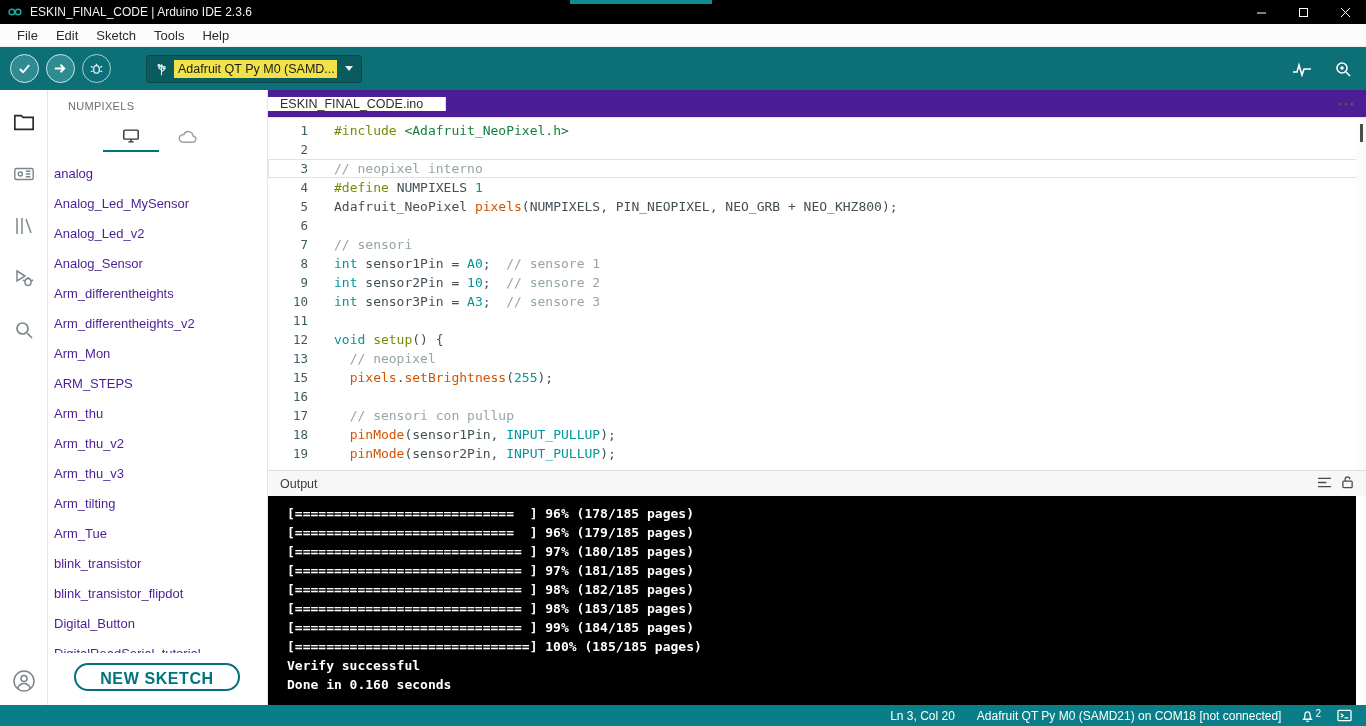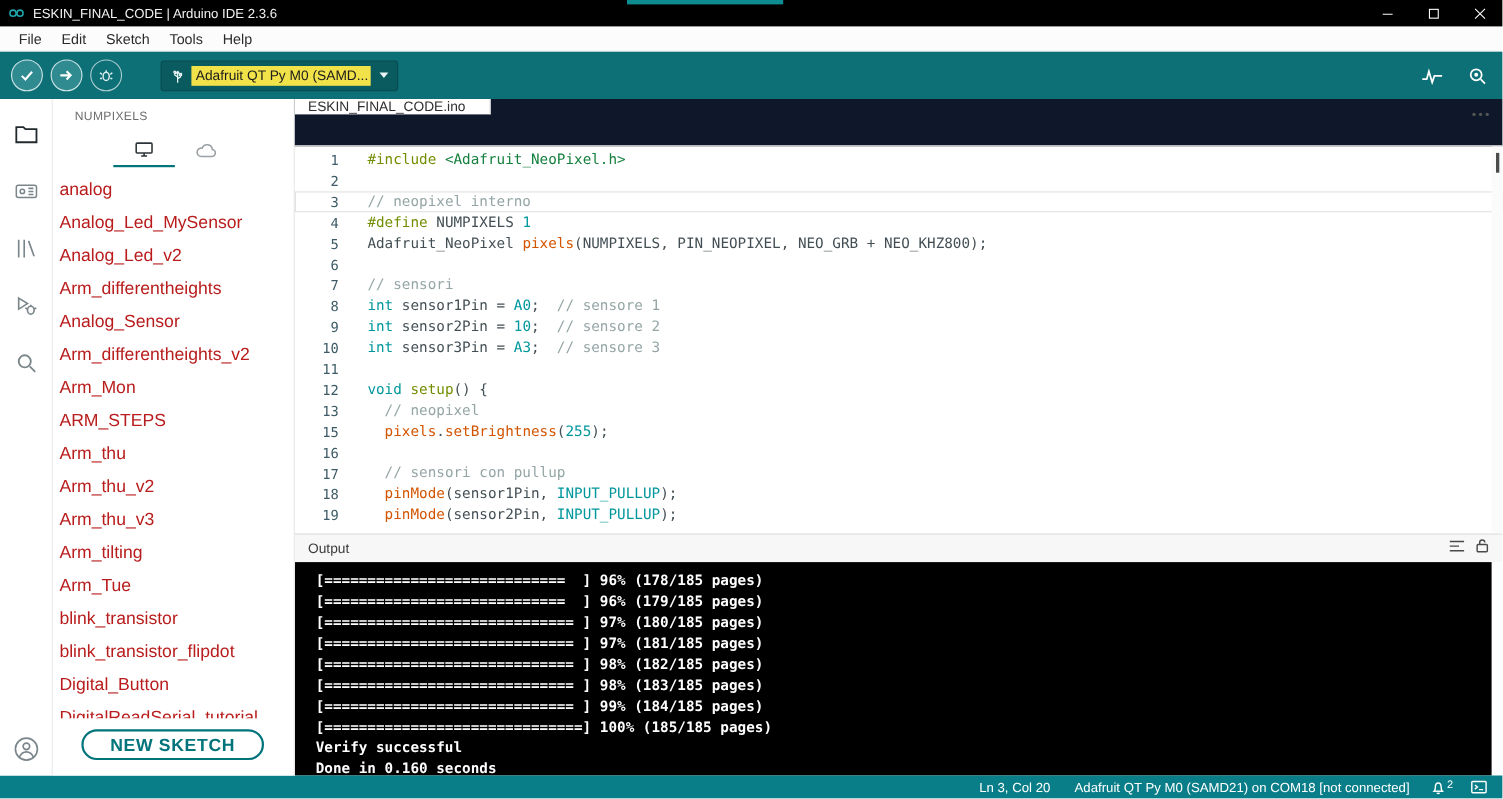--- a/index.html
+++ b/index.html
@@ -46,31 +46,31 @@
   .act-account{position:absolute;bottom:12px;left:0;width:48px;display:flex;justify-content:center;color:#7b868a}
 
   
   .sketchbook{width:220px;background:#fff;border-right:1px solid #e6e6e6;position:relative;
     overflow:hidden;flex:0 0 auto}
   .sb-title{font-size:11px;color:#6e6e6e;padding:10px 0 0 20px;letter-spacing:.3px}
   .sb-tabs{display:flex;margin:10px 0 0 55px;width:112px}
   .sb-tab{width:56px;height:30px;display:flex;align-items:center;justify-content:center;color:#9aa0a3}
   .sb-tab.active{color:#2e3538;border-bottom:2px solid #00747b}
   .sk-list{margin-top:6px}
-  .sk-item{height:30px;display:flex;align-items:center;padding-left:6px;font-size:16px;color:#b91c1c;
+  .sk-item{height:30px;display:flex;align-items:center;padding-left:6px;font-size:13px;color:#4c1d95;
     white-space:nowrap;overflow:hidden}
   .sb-bottom{position:absolute;left:0;right:1px;bottom:0;height:52px;background:#fff;
     display:flex;justify-content:center;padding-top:10px}
   .new-sketch{border:2px solid #01737a;color:#01737a;background:#fff;border-radius:16px;
     font-size:16px;font-weight:bold;letter-spacing:.6px;padding:5px 24px;height:28px;
     font-family:"Liberation Sans",sans-serif}
 
   
   .editorcol{flex:1;display:flex;flex-direction:column;min-width:0;background:#fff}
-  .tabbar{height:43px;background:#0f172a;display:flex;align-items:flex-start;
+  .tabbar{height:28px;background:#4c1d95;display:flex;align-items:center;
     border-bottom:1px solid #e3e3e3;position:relative;flex:0 0 auto}
   .tab{background:#fff;display:flex;align-items:center;padding:0 22px 0 12px;font-size:12.5px;
     color:#2f2f2f;border-right:1px solid #e0e0e0}
   .tab-more{position:absolute;right:12px;top:0;height:28px;display:flex;align-items:center;color:#555}
 
   .code{height:352px;position:relative;overflow:hidden;font-family:"DejaVu Sans Mono",monospace;
     font-size:13px;padding-top:3px;flex:0 0 auto}
   .code-row{display:flex;height:19px;line-height:19px}
   .code-row.active{outline:1px solid #e2e2e2;outline-offset:-1px}
   .ln{width:50px;text-align:right;padding-right:10px;color:#3d5b66;flex:0 0 auto;font-size:12.5px}
@@ -242,22 +242,22 @@
         <span class="sb-tab">
           <svg width="19" height="14" viewBox="0 0 20 14" stroke="currentColor" fill="none" stroke-width="1.5">
             <path d="M5.5 12.5a4 4 0 1 1 .6-7.9 5 5 0 0 1 9.7 1.3 3.1 3.1 0 0 1-.8 6.6z"></path>
           </svg>
         </span>
       </div>
       <div class="sk-list">
           <div class="sk-item">analog</div>
           <div class="sk-item">Analog_Led_MySensor</div>
           <div class="sk-item">Analog_Led_v2</div>
+          <div class="sk-item">Analog_Sensor</div>
           <div class="sk-item">Arm_differentheights</div>
-          <div class="sk-item">Analog_Sensor</div>
           <div class="sk-item">Arm_differentheights_v2</div>
           <div class="sk-item">Arm_Mon</div>
           <div class="sk-item">ARM_STEPS</div>
           <div class="sk-item">Arm_thu</div>
           <div class="sk-item">Arm_thu_v2</div>
           <div class="sk-item">Arm_thu_v3</div>
           <div class="sk-item">Arm_tilting</div>
           <div class="sk-item">Arm_Tue</div>
           <div class="sk-item">blink_transistor</div>
           <div class="sk-item">blink_transistor_flipdot</div>

